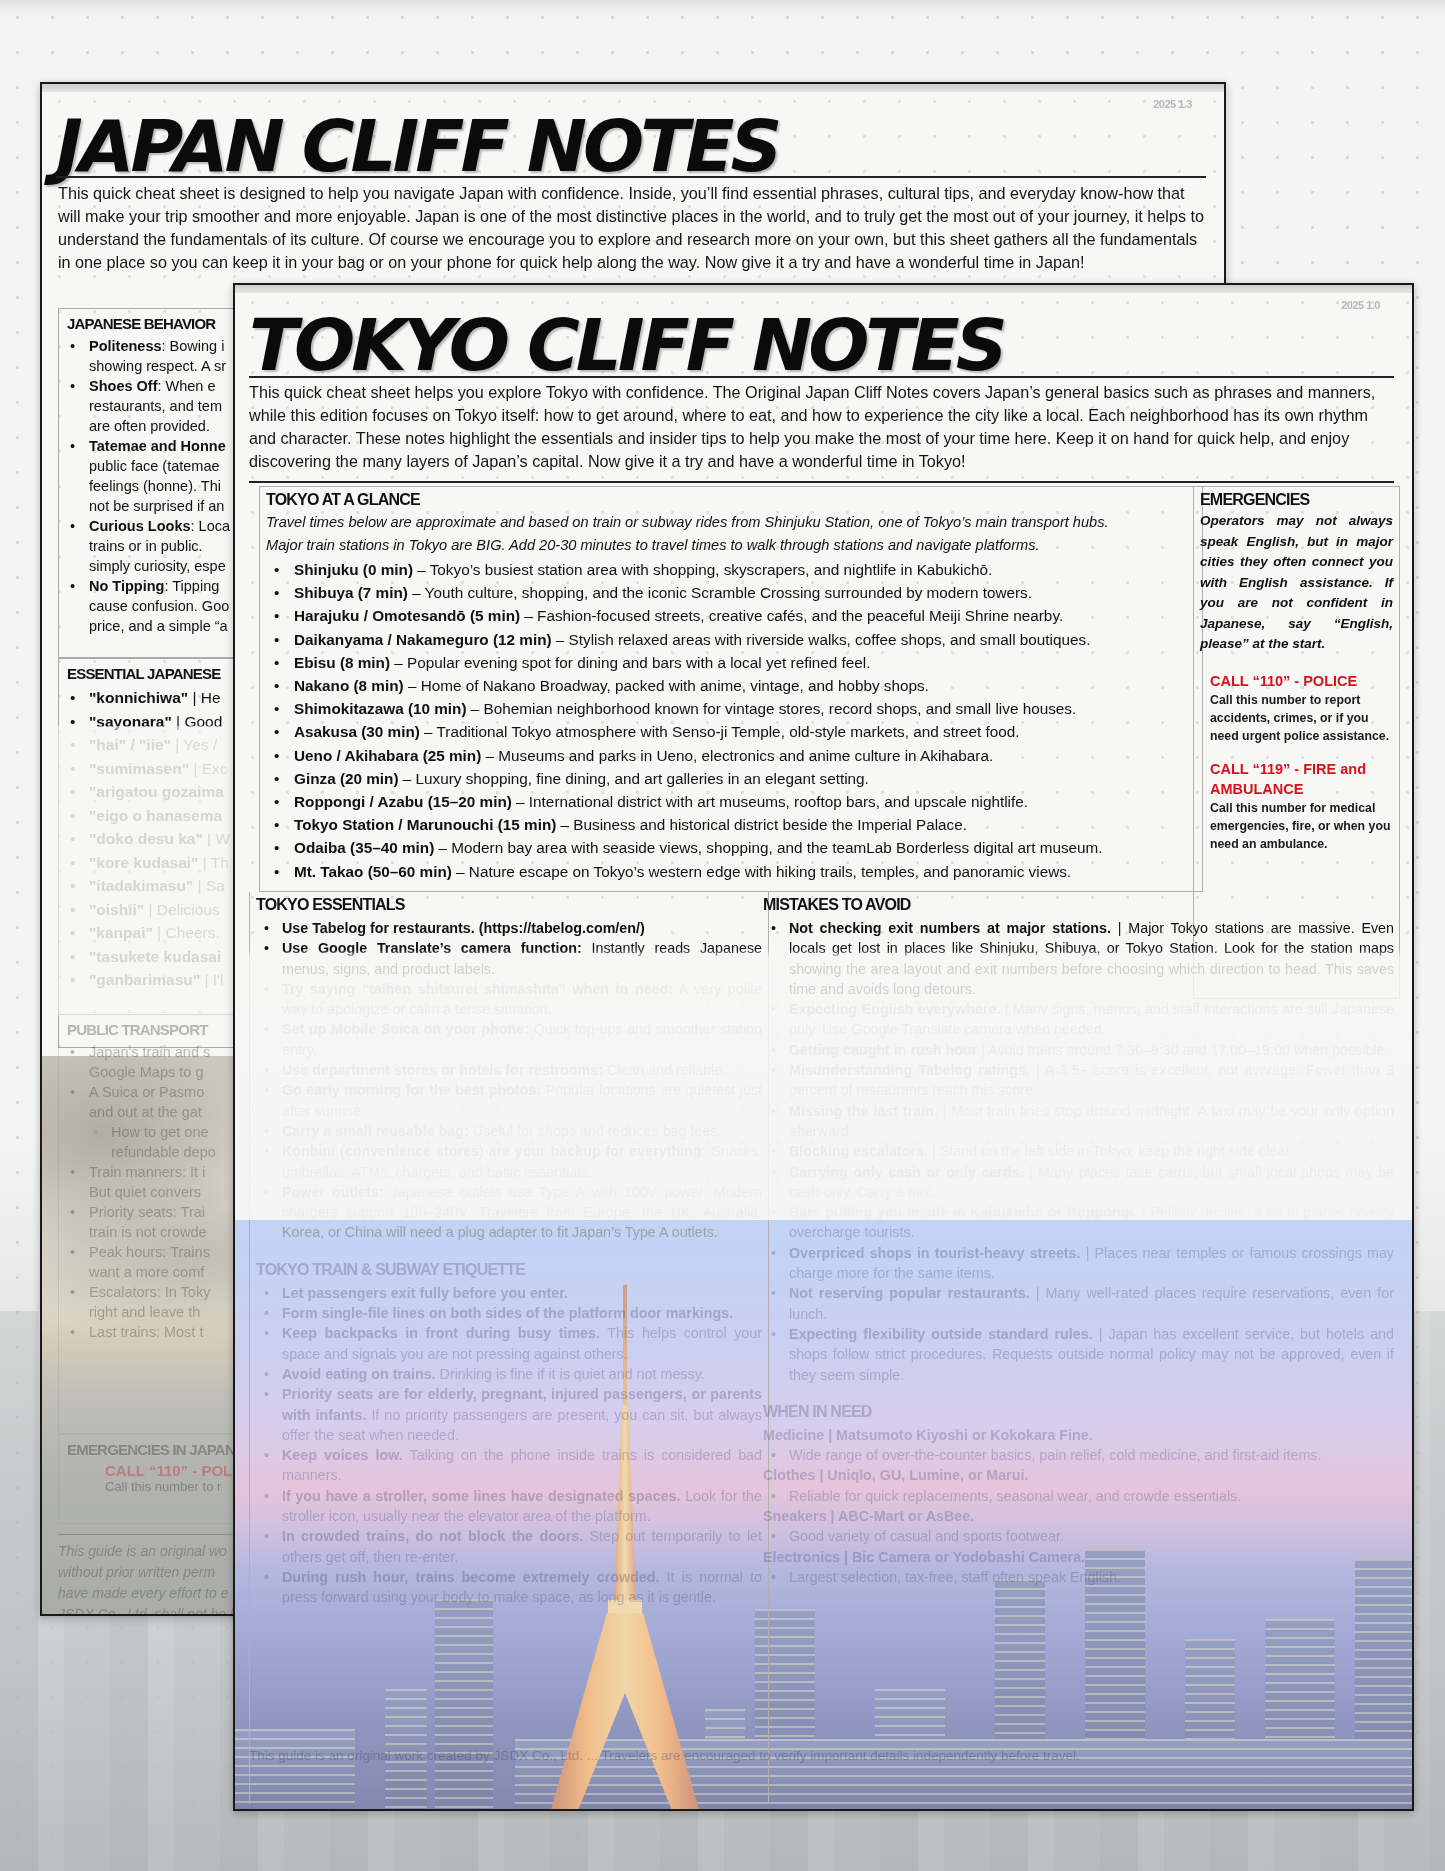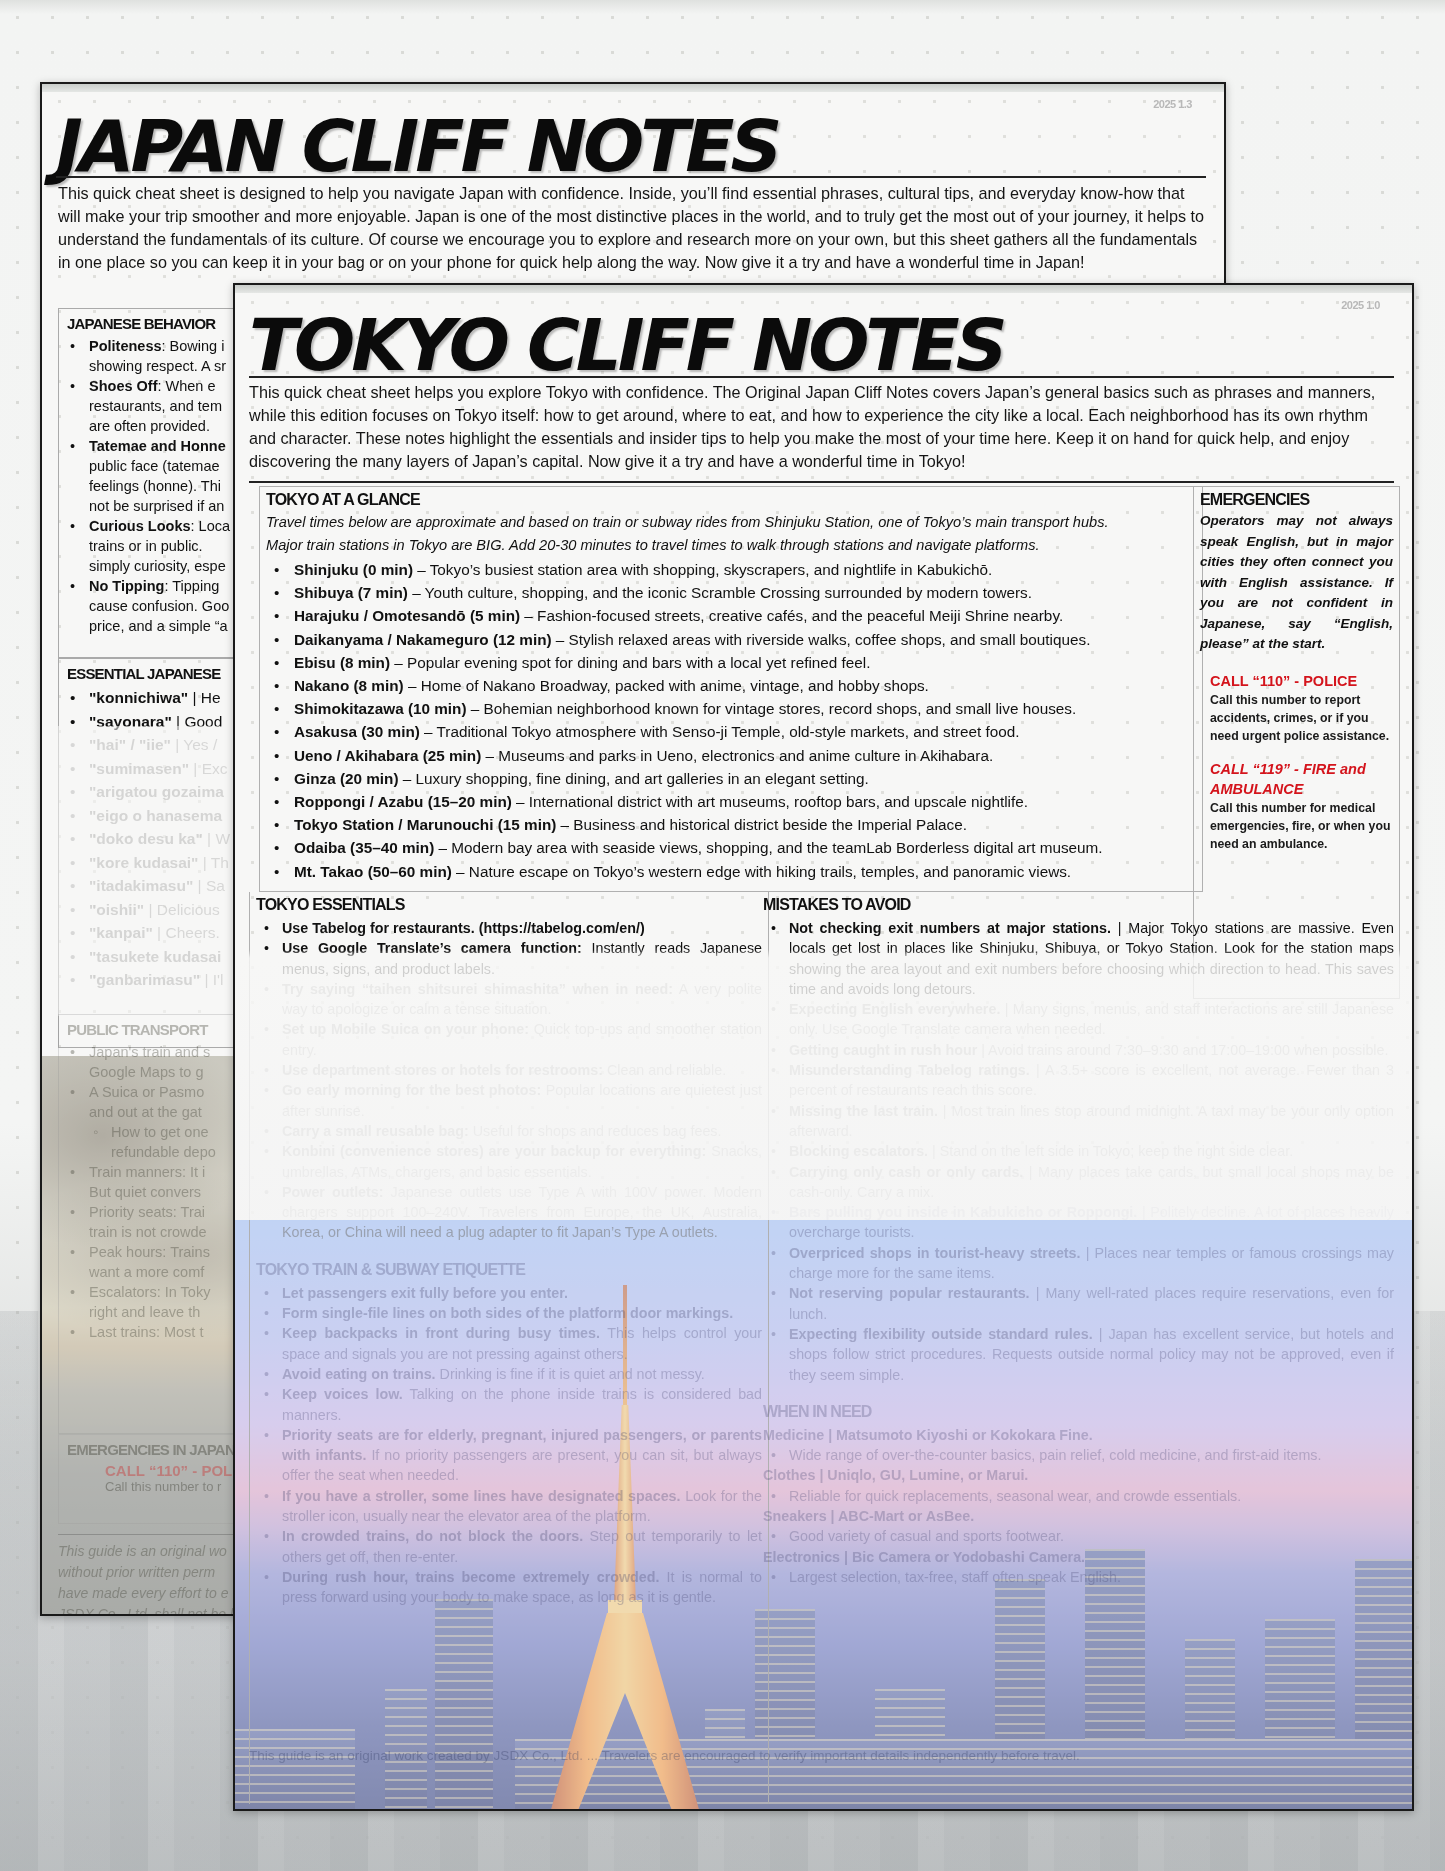--- a/index.html
+++ b/index.html
@@ -313,21 +313,21 @@
         <li><b>Odaiba (35–40 min)</b><span> – Modern bay area with seaside views, shopping, and the teamLab Borderless digital art museum.</span></li>
         <li><b>Mt. Takao (50–60 min)</b><span> – Nature escape on Tokyo’s western edge with hiking trails, temples, and panoramic views.</span></li>
       </ul>
   </div>
 
   <div class="tbox" id="emerg">
     <h3>EMERGENCIES</h3>
     <div class="note">Operators may not always speak English, but in major cities they often connect you with English assistance. If you are not confident in Japanese, say “English, please” at the start.</div>
     <div class="call">CALL “110” - POLICE</div>
     <div class="callsub">Call this number to report accidents, crimes, or if you need urgent police assistance.</div>
-    <div class="call" style="margin-top:14px;font-style:italic;">CALL “119” - FIRE and AMBULANCE</div>
+    <div class="call" style="margin-top:14px;">CALL “119” - FIRE and AMBULANCE</div>
     <div class="callsub">Call this number for medical emergencies, fire, or when you need an ambulance.</div>
   </div>
 
   <div class="tcol" id="essentials">
     <h3>TOKYO ESSENTIALS</h3>
     <ul id="essentials-list">
         <li><b>Use Tabelog for restaurants. (https://tabelog.com/en/)</b><span></span></li>
         <li><b>Use Google Translate’s camera function:</b><span> Instantly reads Japanese menus, signs, and product labels.</span></li>
         <li class="mid"><b>Try saying “taihen shitsurei shimashita” when in need:</b><span> A very polite way to apologize or calm a tense situation.</span></li>
         <li class="mid"><b>Set up Mobile Suica on your phone:</b><span> Quick top-ups and smoother station entry.</span></li>
@@ -337,22 +337,22 @@
         <li class="mid"><b>Konbini (convenience stores) are your backup for everything:</b><span> Snacks, umbrellas, ATMs, chargers, and basic essentials.</span></li>
         <li class="mid"><b>Power outlets:</b><span> Japanese outlets use Type A with 100V power. Modern chargers support 100–240V. Travelers from Europe, the UK, Australia, Korea, or China will need a plug adapter to fit Japan’s Type A outlets.</span></li>
       </ul>
     <div class="etiquette">
       <h3 class="ghost">TOKYO TRAIN &amp; SUBWAY ETIQUETTE</h3>
       <ul id="etiquette-list">
           <li class="ghost"><b>Let passengers exit fully before you enter.</b><span></span></li>
           <li class="ghost"><b>Form single-file lines on both sides of the platform door markings.</b><span></span></li>
           <li class="ghost"><b>Keep backpacks in front during busy times.</b><span> This helps control your space and signals you are not pressing against others.</span></li>
           <li class="ghost"><b>Avoid eating on trains.</b><span> Drinking is fine if it is quiet and not messy.</span></li>
+          <li class="ghost"><b>Priority seats are for elderly, pregnant, injured passengers, or parents with infants.</b><span> If no priority passengers are present, you can sit, but always offer the seat when needed.</span></li>
           <li class="ghost"><b>Keep voices low.</b><span> Talking on the phone inside trains is considered bad manners.</span></li>
-          <li class="ghost"><b>Priority seats are for elderly, pregnant, injured passengers, or parents with infants.</b><span> If no priority passengers are present, you can sit, but always offer the seat when needed.</span></li>
           <li class="ghost"><b>If you have a stroller, some lines have designated spaces.</b><span> Look for the stroller icon, usually near the elevator area of the platform.</span></li>
           <li class="ghost"><b>In crowded trains, do not block the doors.</b><span> Step out temporarily to let others get off, then re-enter.</span></li>
           <li class="ghost"><b>During rush hour, trains become extremely crowded.</b><span> It is normal to press forward using your body to make space, as long as it is gentle.</span></li>
         </ul>
     </div>
   </div>
 
   <div class="tcol" id="mistakes">
     <h3>MISTAKES TO AVOID</h3>
     <ul id="mistakes-list">

